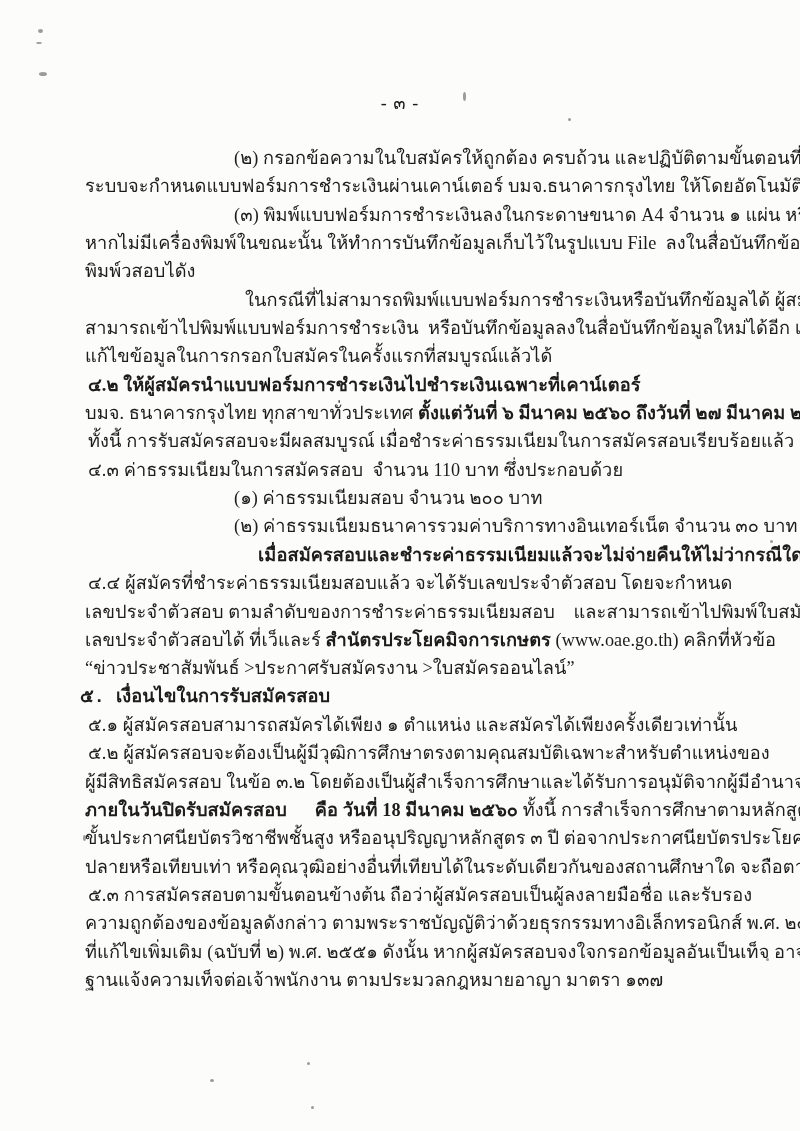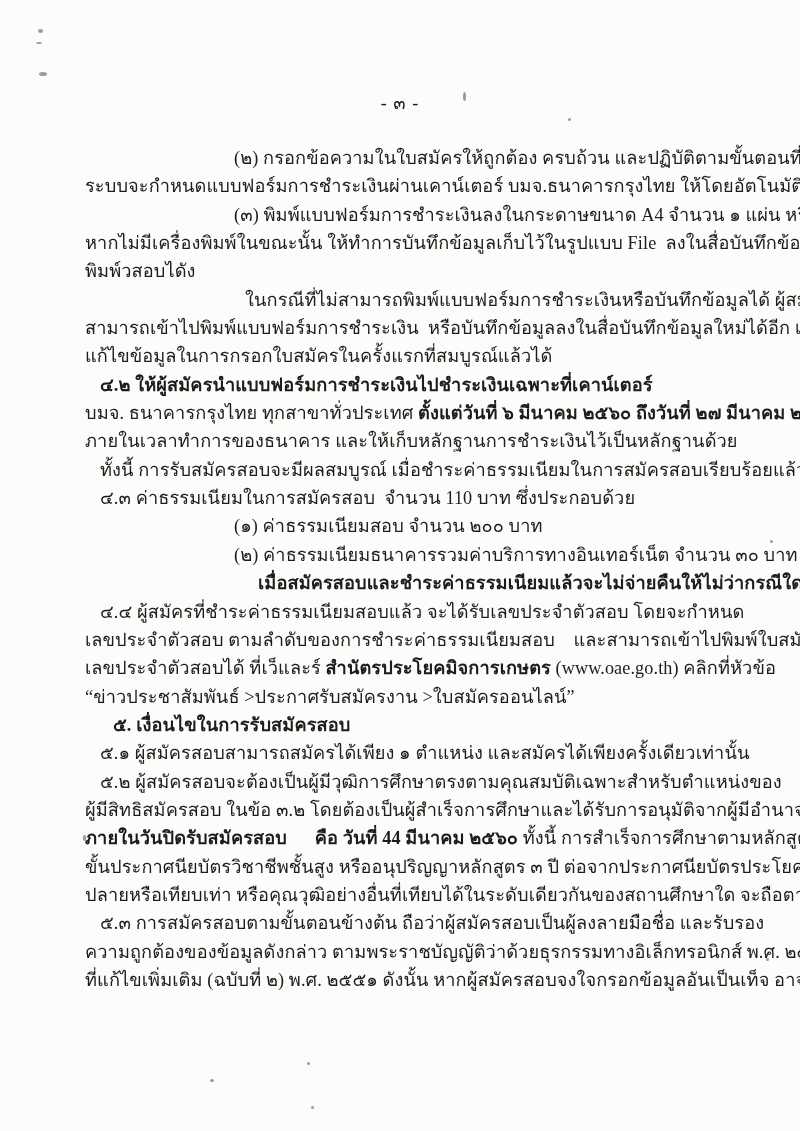--- a/index.html
+++ b/index.html
@@ -26,22 +26,22 @@
   .line{
     white-space:pre;
     font-size:18.2px;
     line-height:28.35px;
     height:28.35px;
     letter-spacing:0.1px;
   }
   .line b{font-weight:bold;}
   
   .ind-flush  {padding-left:85px;}
-  .ind-heading{padding-left:113px;}
-  .ind-item   {padding-left:88px;margin-left:12px;}
+  .ind-heading{padding-left:80px;font-family:Liberation Mono, monospace;}
+  .ind-item   {padding-left:88px;}
   .ind-subitem{padding-left:234px;}
   .ind-para   {padding-left:245px;}
   .ind-note   {padding-left:258px;}
   .speck{
     position:absolute;
     background:#4a4a4a;
     border-radius:50%;
     opacity:0.55;
   }
 </style>
@@ -54,40 +54,40 @@
       <div class="line ind-subitem"><span>(๒) กรอกข้อความในใบสมัครให้ถูกต้อง ครบถ้วน และปฏิบัติตามขั้นตอนที่กำหนด</span></div>
       <div class="line ind-flush"><span>ระบบจะกำหนดแบบฟอร์มการชำระเงินผ่านเคาน์เตอร์ บมจ.ธนาคารกรุงไทย ให้โดยอัตโนมัติ</span></div>
       <div class="line ind-subitem"><span>(๓) พิมพ์แบบฟอร์มการชำระเงินลงในกระดาษขนาด A4 จำนวน ๑ แผ่น หรือ</span></div>
       <div class="line ind-flush"><span>หากไม่มีเครื่องพิมพ์ในขณะนั้น ให้ทำการบันทึกข้อมูลเก็บไว้ในรูปแบบ File  ลงในสื่อบันทึกข้อมูล เพื่อนำไป</span></div>
       <div class="line ind-flush"><span>พิมพ์วสอบไดัง</span></div>
       <div class="line ind-para"><span>ในกรณีที่ไม่สามารถพิมพ์แบบฟอร์มการชำระเงินหรือบันทึกข้อมูลได้ ผู้สมัคร</span></div>
       <div class="line ind-flush"><span>สามารถเข้าไปพิมพ์แบบฟอร์มการชำระเงิน  หรือบันทึกข้อมูลลงในสื่อบันทึกข้อมูลใหม่ได้อีก แต่จะไม่สามารถ</span></div>
       <div class="line ind-flush"><span>แก้ไขข้อมูลในการกรอกใบสมัครในครั้งแรกที่สมบูรณ์แล้วได้</span></div>
       <div class="line ind-item"><b>๔.๒ ให้ผู้สมัครนำแบบฟอร์มการชำระเงินไปชำระเงินเฉพาะที่เคาน์เตอร์</b></div>
       <div class="line ind-flush"><span>บมจ. ธนาคารกรุงไทย ทุกสาขาทั่วประเทศ </span><b>ตั้งแต่วันที่ ๖ มีนาคม ๒๕๖๐ ถึงวันที่ ๒๗ มีนาคม ๒๕๖๐</b></div>
-      <div class="line ind-flush"><span>ภายในเวลาทำการของธนาคาร และให้เก็บหลักฐานการชำระเงินไว้เป็นหลักฐานด้วย</span></div>
       <div class="line ind-item"><span>ทั้งนี้ การรับสมัครสอบจะมีผลสมบูรณ์ เมื่อชำระค่าธรรมเนียมในการสมัครสอบเรียบร้อยแล้ว</span></div>
       <div class="line ind-item"><span>๔.๓ ค่าธรรมเนียมในการสมัครสอบ  จำนวน 110 บาท ซึ่งประกอบด้วย</span></div>
       <div class="line ind-subitem"><span>(๑) ค่าธรรมเนียมสอบ จำนวน ๒๐๐ บาท</span></div>
       <div class="line ind-subitem"><span>(๒) ค่าธรรมเนียมธนาคารรวมค่าบริการทางอินเทอร์เน็ต จำนวน ๓๐ บาท</span></div>
       <div class="line ind-note"><b>เมื่อสมัครสอบและชำระค่าธรรมเนียมแล้วจะไม่จ่ายคืนให้ไม่ว่ากรณีใด ๆ ทั้งสิ้น</b></div>
       <div class="line ind-item"><span>๔.๔ ผู้สมัครที่ชำระค่าธรรมเนียมสอบแล้ว จะได้รับเลขประจำตัวสอบ โดยจะกำหนด</span></div>
       <div class="line ind-flush"><span>เลขประจำตัวสอบ ตามลำดับของการชำระค่าธรรมเนียมสอบ    และสามารถเข้าไปพิมพ์ใบสมัครพร้อม</span></div>
       <div class="line ind-flush"><span>เลขประจำตัวสอบได้ ที่เว็และร์ </span><b>สำนัตรประโยคมิจการเกษตร</b><span> (www.oae.go.th) คลิกที่หัวข้อ</span></div>
       <div class="line ind-flush"><span>“ข่าวประชาสัมพันธ์ &gt;ประกาศรับสมัครงาน &gt;ใบสมัครออนไลน์”</span></div>
       <div class="line ind-heading"><b>๕. เงื่อนไขในการรับสมัครสอบ</b></div>
       <div class="line ind-item"><span>๕.๑ ผู้สมัครสอบสามารถสมัครได้เพียง ๑ ตำแหน่ง และสมัครได้เพียงครั้งเดียวเท่านั้น</span></div>
       <div class="line ind-item"><span>๕.๒ ผู้สมัครสอบจะต้องเป็นผู้มีวุฒิการศึกษาตรงตามคุณสมบัติเฉพาะสำหรับตำแหน่งของ</span></div>
       <div class="line ind-flush"><span>ผู้มีสิทธิสมัครสอบ ในข้อ ๓.๒ โดยต้องเป็นผู้สำเร็จการศึกษาและได้รับการอนุมัติจากผู้มีอำนาจอนุมัติ</span></div>
-      <div class="line ind-flush"><b>ภายในวันปิดรับสมัครสอบ</b><span>      </span><b>คือ วันที่ 44 มีนาคม ๒๕๖๐</b><span> ทั้งนี้ การสำเร็จการศึกษาตามหลักสูตร</span></div>
+      <div class="line ind-flush"><b>ภายในวันปิดรับสมัครสอบ</b><span>      </span><b>คือ วันที่ 18 มีนาคม ๒๕๖๐</b><span> ทั้งนี้ การสำเร็จการศึกษาตามหลักสูตร</span></div>
       <div class="line ind-flush"><span>ขั้นประกาศนียบัตรวิชาชีพชั้นสูง หรืออนุปริญญาหลักสูตร ๓ ปี ต่อจากประกาศนียบัตรประโยคมัธยมศึกษาตอน</span></div>
       <div class="line ind-flush"><span>ปลายหรือเทียบเท่า หรือคุณวุฒิอย่างอื่นที่เทียบได้ในระดับเดียวกันของสถานศึกษาใด จะถือตามกฎหมาย กฎ</span></div>
       <div class="line ind-item"><span>๕.๓ การสมัครสอบตามขั้นตอนข้างต้น ถือว่าผู้สมัครสอบเป็นผู้ลงลายมือชื่อ และรับรอง</span></div>
       <div class="line ind-flush"><span>ความถูกต้องของข้อมูลดังกล่าว ตามพระราชบัญญัติว่าด้วยธุรกรรมทางอิเล็กทรอนิกส์ พ.ศ. ๒๕๔๔ และ</span></div>
       <div class="line ind-flush"><span>ที่แก้ไขเพิ่มเติม (ฉบับที่ ๒) พ.ศ. ๒๕๕๑ ดังนั้น หากผู้สมัครสอบจงใจกรอกข้อมูลอันเป็นเท็จ อาจมีความผิด</span></div>
+      <div class="line ind-flush"><span>ฐานแจ้งความเท็จต่อเจ้าพนักงาน ตามประมวลกฎหมายอาญา มาตรา ๑๓๗</span></div>
     </div>
   <div id="specks">
       <div class="speck" style="left: 38px; top: 29px; width: 5px; height: 4px;"></div>
       <div class="speck" style="left: 36px; top: 42px; width: 6px; height: 2px;"></div>
       <div class="speck" style="left: 39px; top: 72px; width: 8px; height: 4px;"></div>
       <div class="speck" style="left: 463px; top: 92px; width: 3px; height: 9px;"></div>
       <div class="speck" style="left: 568px; top: 118px; width: 3px; height: 3px;"></div>
       <div class="speck" style="left: 83px; top: 835px; width: 3px; height: 6px;"></div>
       <div class="speck" style="left: 770px; top: 540px; width: 3px; height: 3px;"></div>
       <div class="speck" style="left: 766px; top: 958px; width: 3px; height: 3px;"></div>

